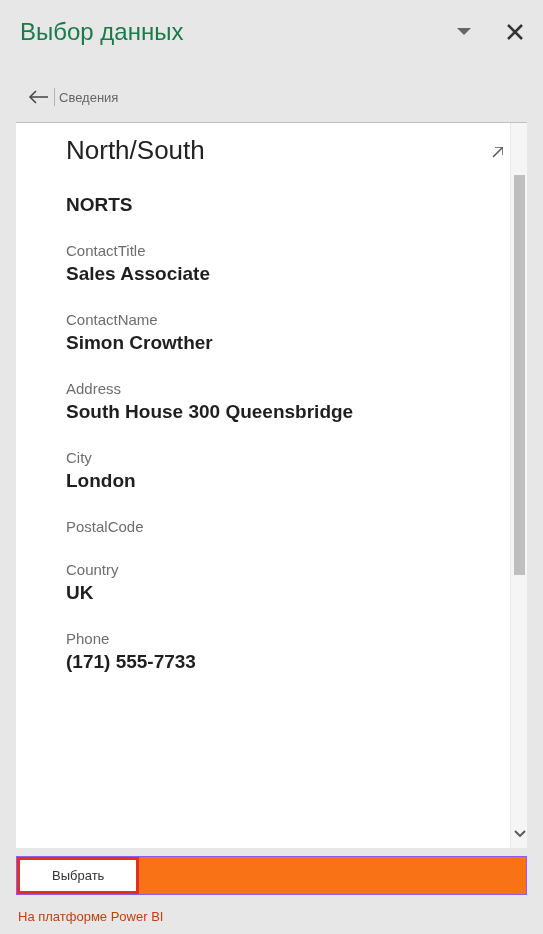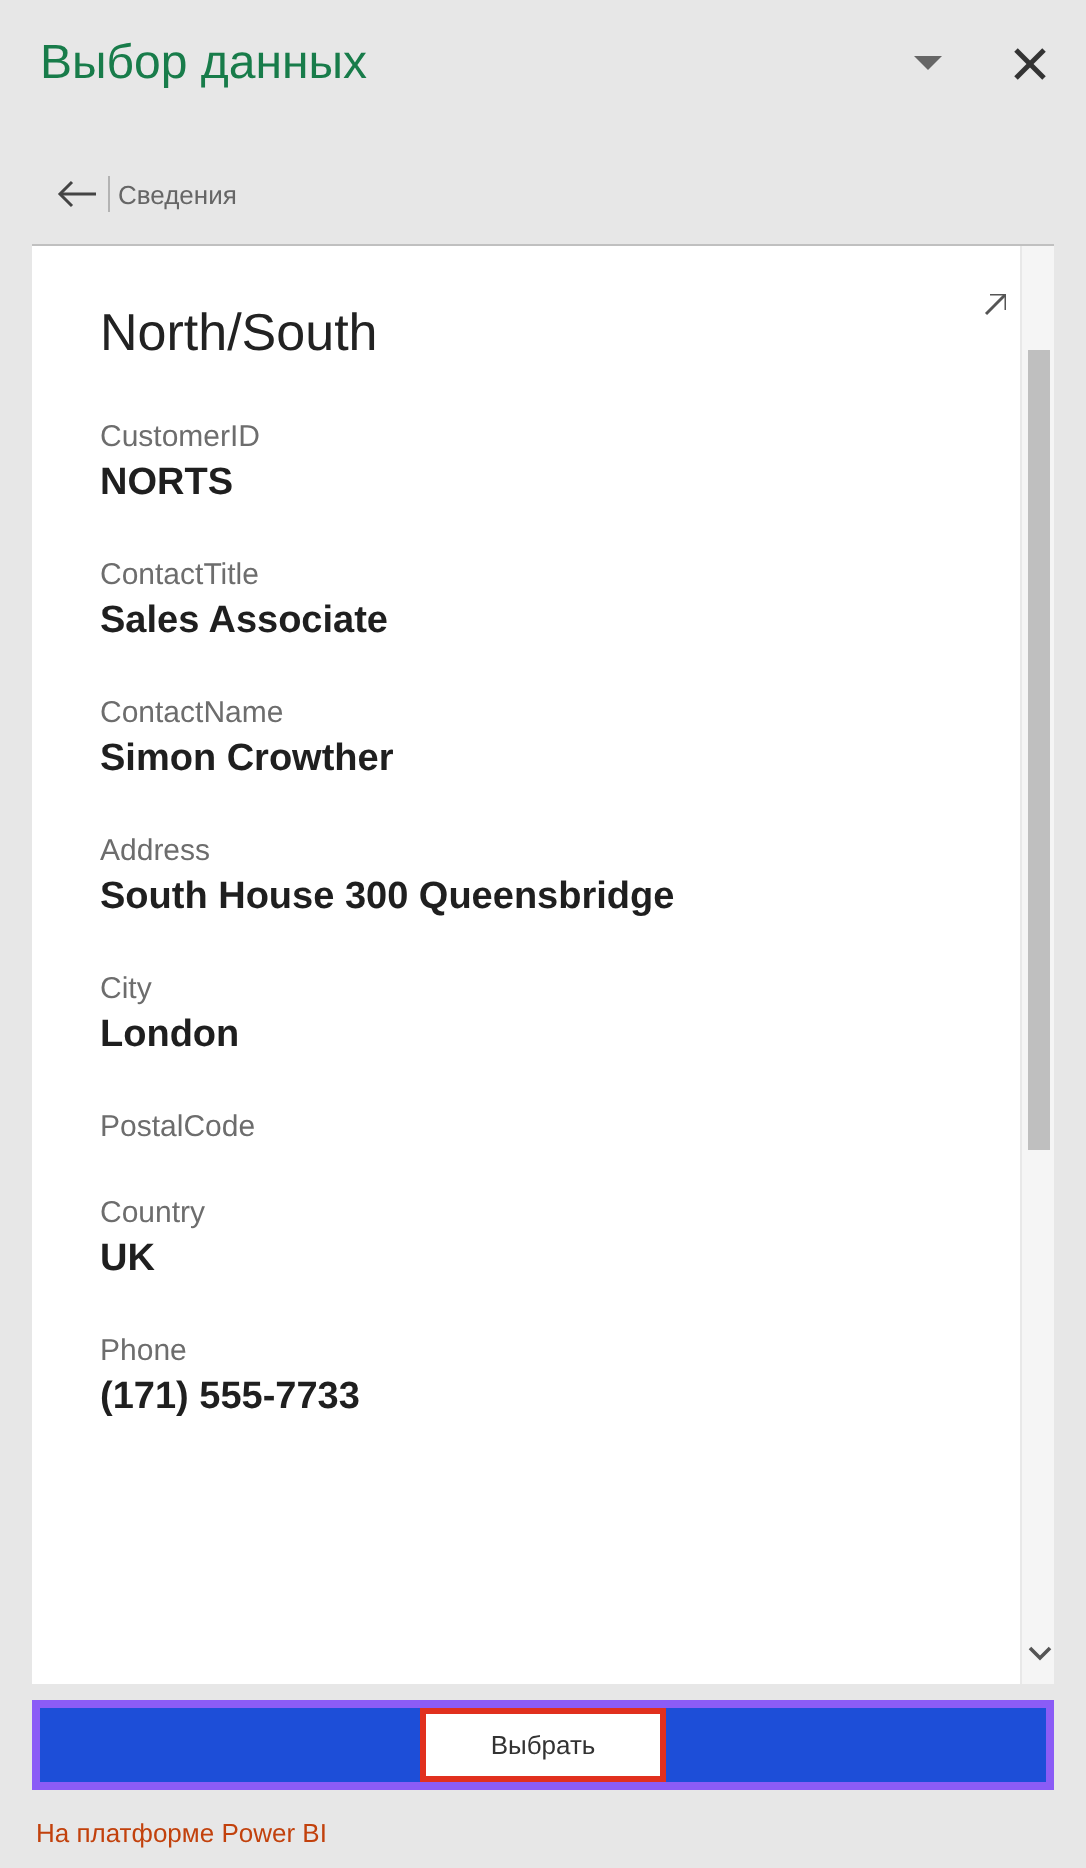--- a/index.html
+++ b/index.html
@@ -63,22 +63,23 @@
       margin: 0 16px;
       border-top: 1px solid #c0c0c0;
       background: #fff;
       flex: 1;
       display: flex;
       position: relative;
       overflow: hidden;
     }
     .content {
       flex: 1;
-      padding: 28px 34px 10px 34px;
+      padding: 12px 34px 10px 34px;
       overflow: hidden;
+      margin-left: 16px;
     }
     .expand-icon {
       position: absolute;
       top: 24px;
       right: 24px;
       cursor: pointer;
     }
     .scrollbar-track {
       width: 17px;
       background: #f5f5f5;
@@ -113,24 +114,23 @@
       color: #6d6d6d;
       margin-bottom: 4px;
     }
     .field-value {
       font-size: 19px;
       color: #1f1f1f;
       font-weight: 700;
     }
     .button-row {
       margin: 8px 16px 8px 16px;
-      border: 4px solid #8b5cf6;
-      background: #1d4ed8;
-      display: flex;
-      justify-content: center;
+      border: 1px solid #8b5cf6;
+      background: #f97316;
+      display: flex;
       align-items: center;
     }
     .select-button {
       border: 3px solid #e1301e;
       background: #fff;
       padding: 8px 32px;
       font-size: 13px;
       color: #333;
       font-family: inherit;
       cursor: pointer;
@@ -180,21 +180,20 @@
       <div class="entity-title">North/South</div>
 
       <div class="expand-icon">
         <svg width="14" height="14" viewBox="0 0 14 14">
             <polyline points="6,0 14,0 14,8" fill="none" stroke="#555" stroke-width="1.5"></polyline>
             <line x1="14" y1="0" x2="4" y2="10" stroke="#555" stroke-width="1.5"></line>
           </svg>
       </div>
 
       <div class="field">
-        <div class="field-label">CustomerID</div>
         <div class="field-value">NORTS</div>
       </div>
 
       <div class="field">
         <div class="field-label">ContactTitle</div>
         <div class="field-value">Sales Associate</div>
       </div>
 
       <div class="field">
         <div class="field-label">ContactName</div>

